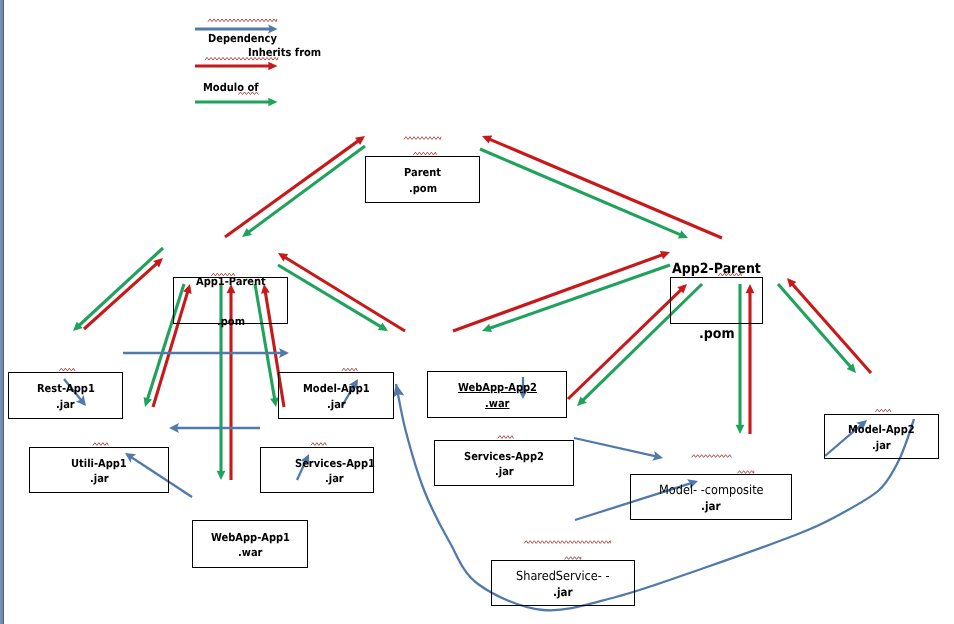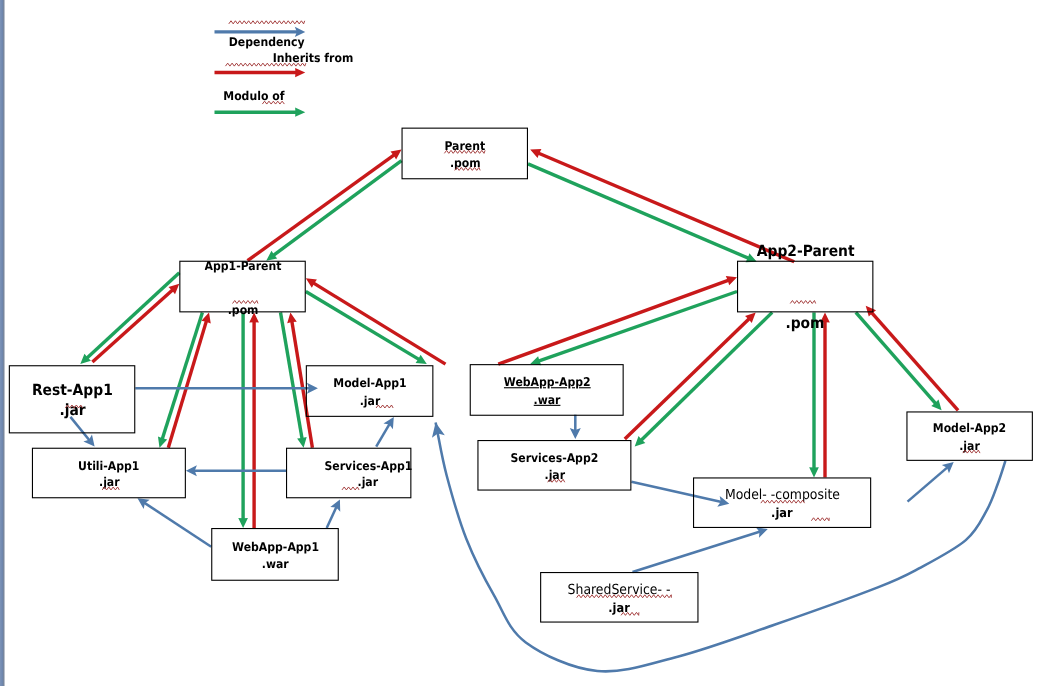--- a/index.html
+++ b/index.html
@@ -12,21 +12,21 @@
   .leftstrip{position:absolute;left:0px;top:0;width:3px;height:624px;
      background:linear-gradient(to right,#7c93b8 0%,#7189b0 60%,#6a82a9 100%);}
   .leftline{position:absolute;left:3px;top:0;width:1px;height:624px;background:#51637f;}
   svg.lay{position:absolute;left:0;top:0;width:954px;height:624px;overflow:visible;}
   .node{position:absolute;box-sizing:border-box;border:1.5px solid #000000;
         background:transparent;display:flex;flex-direction:column;
         align-items:center;justify-content:center;color:#000000;}
   .node .l1,.node .l2{white-space:nowrap;display:block;position:relative;
       line-height:1;will-change:transform;}
   .node .l1{margin-bottom:4.5px;}
-  .node{padding-top:2px;}
+  .node{padding-top:2px;margin-top:40px;}
   .bold .l1,.bold .l2{font-weight:bold;}
   svg.sqlay{position:absolute;left:0;top:0;width:954px;height:624px;
             pointer-events:none;overflow:visible;}
   .legend-label{position:absolute;white-space:nowrap;font-weight:bold;color:#000000;
                 font-size:11px;will-change:transform;}
 </style>
 </head>
 <body>
 
 <div id="canvas">
@@ -178,29 +178,29 @@
         <line x1="195" y1="102" x2="270.6" y2="102" stroke="#1fa25c" stroke-width="3.2" stroke-linecap="butt"></line>
         <path d="M277.5,102L268.3,106.2L268.576,102L268.3,97.8Z" fill="#1fa25c" stroke="none"></path>
       </g>
     </svg>
 
   <div id="nodes-host">
       <div class="node bold" style="left: 365px; top: 116px; width: 115px; height: 47px; font-size: 11px;">
         <span class="l1">Parent</span>
         <span class="l2">.pom</span>
       </div>
-      <div class="node bold" style="left: 163px; top: 237px; width: 115px; height: 47px; font-size: 11px; gap: 24px;">
+      <div class="node bold" style="left: 173px; top: 237px; width: 115px; height: 47px; font-size: 11px; gap: 24px;">
         <span class="l1">App1-Parent</span>
         <span class="l2">.pom</span>
       </div>
-      <div class="node bold" style="left: 670px; top: 237px; width: 124px; height: 47px; font-size: 14px; gap: 46px;">
+      <div class="node bold" style="left: 670px; top: 237px; width: 93px; height: 47px; font-size: 14px; gap: 46px;">
         <span class="l1">App2-Parent</span>
         <span class="l2">.pom</span>
       </div>
-      <div class="node bold" style="left: 8px; top: 332px; width: 115px; height: 62px; font-size: 14px;">
+      <div class="node bold" style="left: 8px; top: 332px; width: 115px; height: 47px; font-size: 11px;">
         <span class="l1">Rest-App1</span>
         <span class="l2">.jar</span>
       </div>
       <div class="node bold" style="left: 278px; top: 332px; width: 116px; height: 47px; font-size: 11px;">
         <span class="l1">Model-App1</span>
         <span class="l2">.jar</span>
       </div>
       <div class="node bold" style="left: 427px; top: 331px; width: 140px; height: 47px; font-size: 11px; text-decoration: underline;">
         <span class="l1">WebApp-App2</span>
         <span class="l2">.war</span>

